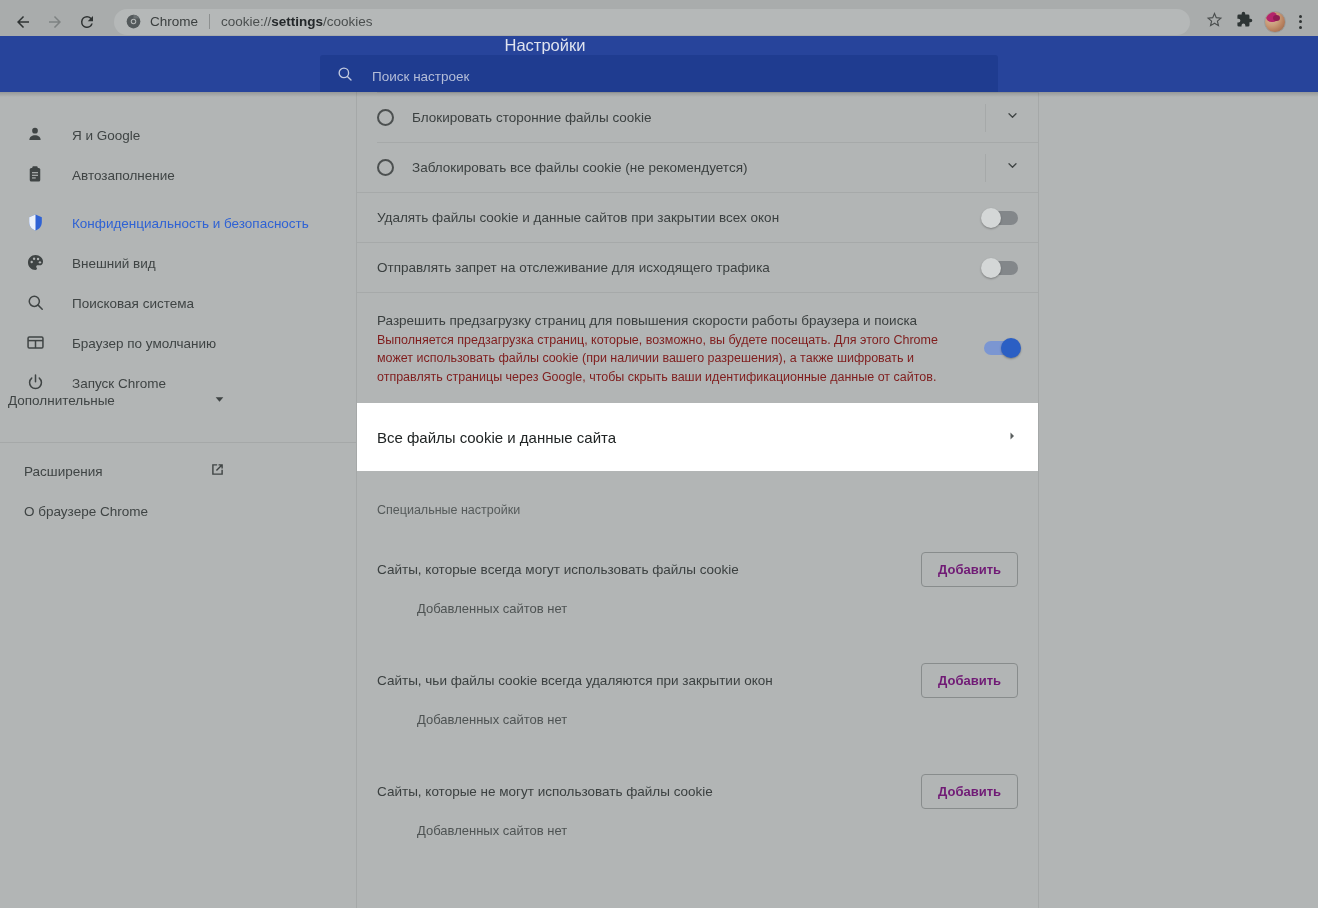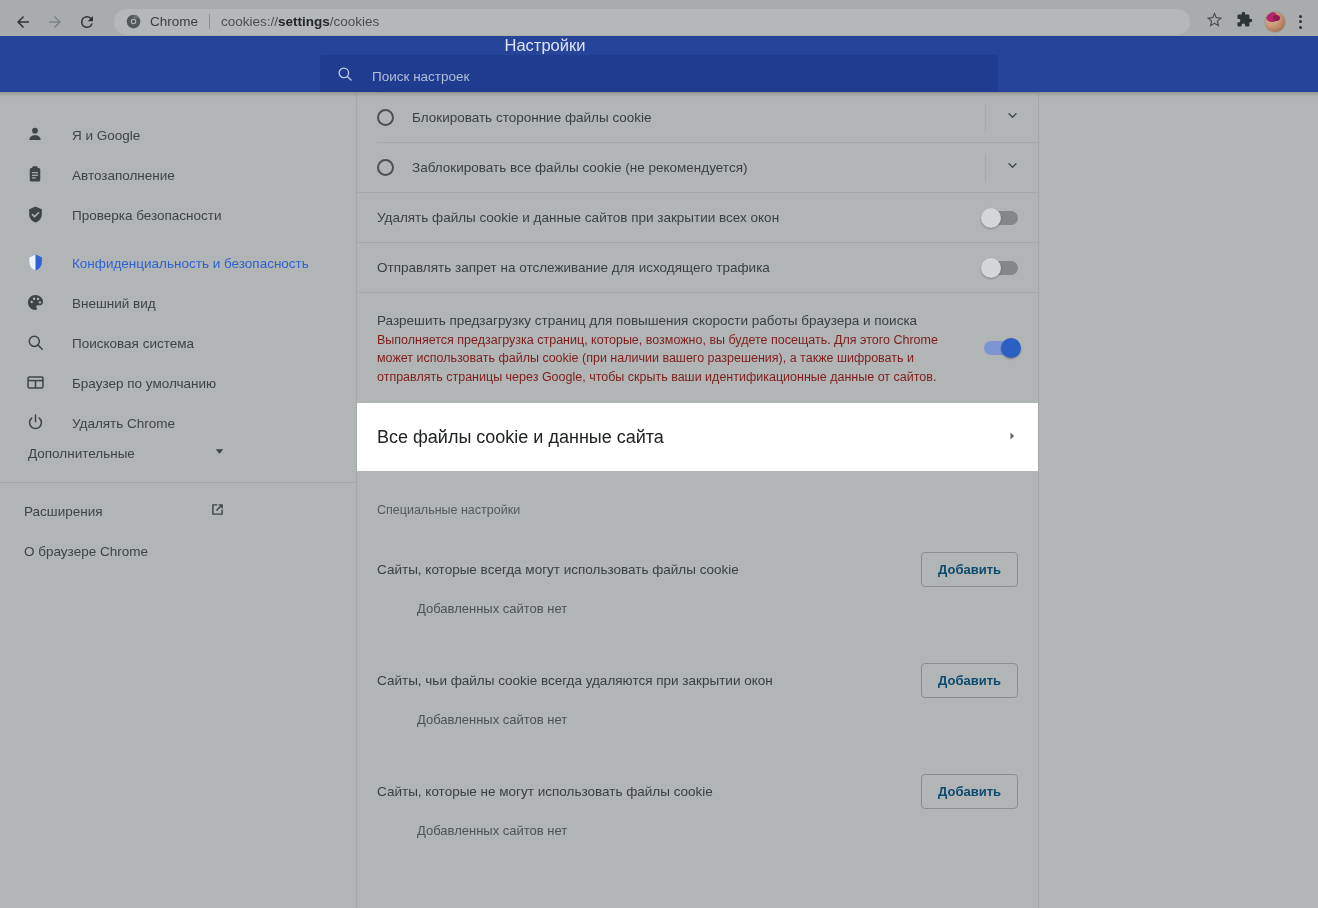--- a/index.html
+++ b/index.html
@@ -190,23 +190,22 @@
   }
   .side-item .lbl { line-height: 18px; }
   .side-item.active { color: #2f62d4; }
   .side-sep {
     height: 1px;
     background: #a5a8a8;
     margin: 9px 0 8px 0;
   }
   .side-collapse {
     display: flex;
-    align-items: center;
     height: 40px;
-    padding: 0 24px 0 28px;
+    padding: 0 24px 0 8px;
     box-sizing: border-box;
     color: #3f4444;
     font-size: 13.5px;
     width: 250px;
   }
   .side-collapse .lbl { flex: 1 1 auto; }
   .side-link {
     display: flex;
     align-items: center;
     height: 40px;
@@ -331,21 +330,21 @@
     height: 68px;
     display: flex;
     align-items: center;
     padding: 0 20px;
     box-sizing: border-box;
     position: relative;
     z-index: 5;
   }
   .hl-card .txt {
     flex: 1 1 auto;
-    font-size: 18px;
+    font-size: 15px;
     color: #202424;
   }
 
   .section-title {
     font-size: 12.5px;
     color: #555a5a;
     padding: 32px 20px 10px 20px;
   }
   .list-row {
     display: flex;
@@ -356,21 +355,21 @@
   }
   .list-row .txt {
     flex: 1 1 auto;
     font-size: 13.5px;
     color: #3b4040;
   }
   .add-btn {
     border: 1px solid #888c8c;
     border-radius: 4px;
     background: transparent;
-    color: #0c4a6e;
+    color: #701a75;
     font-size: 13px;
     font-family: inherit;
     font-weight: 700;
     padding: 9px 16px;
     flex: 0 0 auto;
     cursor: pointer;
   }
   .empty-row {
     font-size: 13px;
     color: #4e5353;
@@ -417,21 +416,21 @@
     <span class="chrome-glyph">
       <svg width="15" height="15" viewBox="0 0 24 24">
         <circle cx="12" cy="12" r="11" fill="#53595b"></circle>
         <circle cx="12" cy="12" r="4.4" fill="#b5b8b8"></circle>
         <circle cx="12" cy="12" r="2.7" fill="#53595b"></circle>
         <path d="M12 1 A11 11 0 0 1 21.5 6.6 L12 7.6 Z" fill="#6a7072"></path>
       </svg>
     </span>
     <span class="omni-label">Chrome</span>
     <span class="omni-divider"></span>
-    <span class="omni-url"><span>cookies://</span><b>settings</b><span>/cookies</span></span>
+    <span class="omni-url"><span>cookie://</span><b>settings</b><span>/cookies</span></span>
   </div>
 
   <div class="tb-icon">
     <span>
       <svg width="17" height="17" viewBox="0 0 24 24">
           <path d="M12 17.3l-5.6 3.4 1.5-6.4L3 10l6.5-.6L12 3.5l2.5 5.9L21 10l-4.9 4.3 1.5 6.4z" fill="none" stroke="#4a4e4e" stroke-width="1.6"></path>
         </svg>
     </span>
   </div>
   <div class="tb-icon">
@@ -481,29 +480,20 @@
           <rect x="5" y="4" width="14" height="18" rx="2" fill="#3f4444"></rect>
           <rect x="8.5" y="1.8" width="7" height="4" rx="1.3" fill="#3f4444"></rect>
           <rect x="8" y="9.5" width="8" height="1.5" fill="#b2b5b5"></rect>
           <rect x="8" y="13" width="8" height="1.5" fill="#b2b5b5"></rect>
           <rect x="8" y="16.5" width="5" height="1.5" fill="#b2b5b5"></rect>
         </svg>
     </span>
     <span class="lbl">Автозаполнение</span>
   </div>
 
-  <div class="side-item">
-    <span class="ico">
-      <svg width="19" height="19" viewBox="0 0 24 24">
-          <path d="M12 2l8 3.3v6c0 5.1-3.4 9.5-8 10.7-4.6-1.2-8-5.6-8-10.7v-6z" fill="#3f4444"></path>
-          <path d="M8.2 12.2l2.6 2.6 5-5" fill="none" stroke="#b2b5b5" stroke-width="2" stroke-linecap="round" stroke-linejoin="round"></path>
-        </svg>
-    </span>
-    <span class="lbl">Проверка безопасности</span>
-  </div>
 
   <div class="side-item two-line active">
     <span class="ico">
       <svg width="19" height="19" viewBox="0 0 24 24">
           <path d="M12 2l8 3.3v6c0 5.1-3.4 9.5-8 10.7-4.6-1.2-8-5.6-8-10.7v-6z" fill="#2f62d4"></path>
           <path d="M12 2v20c-4.6-1.2-8-5.6-8-10.7v-6z" fill="#fdfdfd" opacity="0.92"></path>
         </svg>
     </span>
     <span class="lbl">Конфиденциальность и безопасность</span>
   </div>
@@ -542,21 +532,21 @@
     <span class="lbl">Браузер по умолчанию</span>
   </div>
 
   <div class="side-item">
     <span class="ico">
       <svg width="19" height="19" viewBox="0 0 24 24">
           <path d="M7.2 6.4a7.5 7.5 0 1 0 9.6 0" fill="none" stroke="#3f4444" stroke-width="1.9" stroke-linecap="round"></path>
           <line x1="12" y1="2.4" x2="12" y2="11" stroke="#3f4444" stroke-width="1.9" stroke-linecap="round"></line>
         </svg>
     </span>
-    <span class="lbl">Удалять Chrome</span>
+    <span class="lbl">Запуск Chrome</span>
   </div>
 
   <div class="side-collapse">
     <span class="lbl">Дополнительные</span>
     <span>
       <svg width="13" height="13" viewBox="0 0 24 24">
           <path d="M5 8l7 8 7-8z" fill="#3f4444"></path>
         </svg>
     </span>
   </div>

